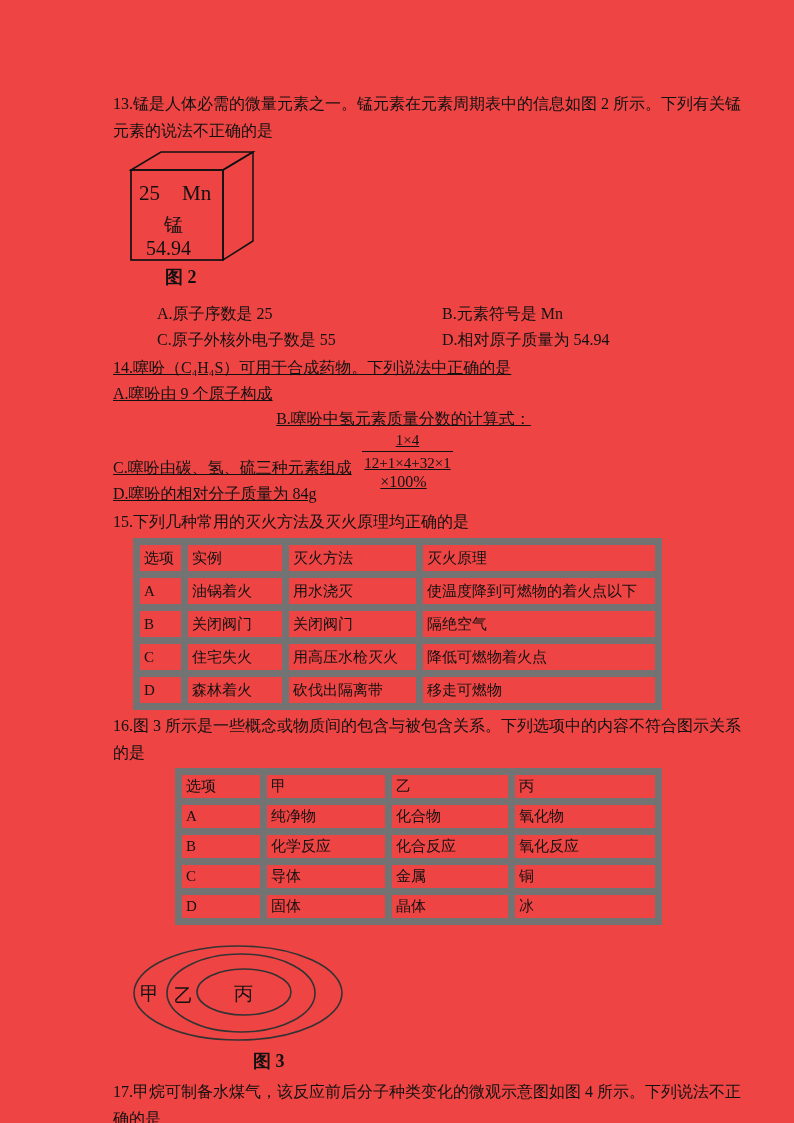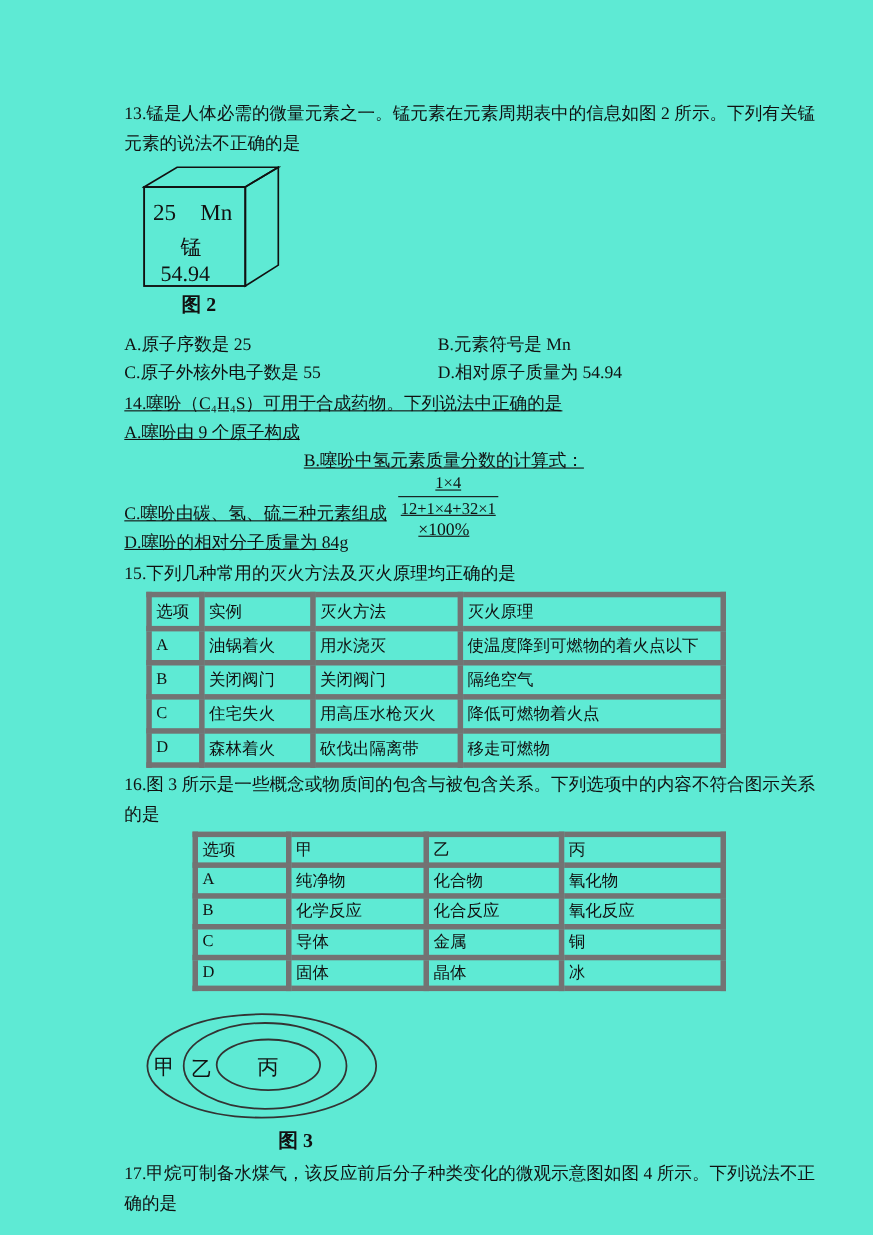--- a/index.html
+++ b/index.html
@@ -1,37 +1,38 @@
 <!DOCTYPE html>
 <html><head>
 <meta charset="utf-8">
 <style>
   html, body { margin: 0; padding: 0; background: #ffffff; }
   .page {
     position: relative;
     width: 794px;
     height: 1123px;
-    background: #5eead4;
+    background: #ef4444;
     color: #111;
     font-family: "Liberation Serif", "DejaVu Serif", serif;
     font-size: 16px;
     box-sizing: border-box;
     padding: 90px 100px 0 113px;
     overflow: hidden;
   }
   .para { line-height: 27px; }
   .line { white-space: nowrap; }
   .opt-line { line-height: 26px; white-space: nowrap; }
 
   
   .opt-grid {
     display: grid;
     grid-template-columns: 285px 1fr;
     line-height: 26px;
     margin-top: 12px;
+    margin-left: 44px;
   }
 
   
   .fig2 { margin: 6px 0 0 16px; }
   .fig2 svg { display: block; }
   .fig2-caption {
     font-weight: bold;
     font-size: 18px;
     margin: 2px 0 0 36px;
     line-height: 24px;
@@ -52,21 +53,21 @@
     font-size: 15px;
     margin-left: 8px;
     line-height: 20px;
   }
   .fraction .num { display: block; border-bottom: 1.5px solid #111; padding: 0 6px 1px 6px; }
   .fraction .den { display: block; padding: 1px 2px 0 2px; }
   .frac-suffix { font-size: 16px; }
 
   
   table { border-collapse: collapse; table-layout: fixed; font-size: 15px; }
-  td { border: 5px solid #737373; padding: 1px 4px; vertical-align: middle; overflow: hidden; white-space: nowrap; }
+  td { border: 7px solid #737373; padding: 1px 4px; vertical-align: middle; overflow: hidden; white-space: nowrap; }
   .tbl15 { margin: 3px 0 2px 20px; width: 522px; border: 2px solid #111; }
   .tbl15 td { height: 24px; }
   .tbl16 { margin: 2px 0 2px 62px; width: 480px; border: 2px solid #111; }
   .tbl16 td { height: 21px; }
 
   
   .fig3 { margin: 16px 0 0 15px; }
   .fig3 svg { display: block; }
   .fig3-caption {
     font-weight: bold;

